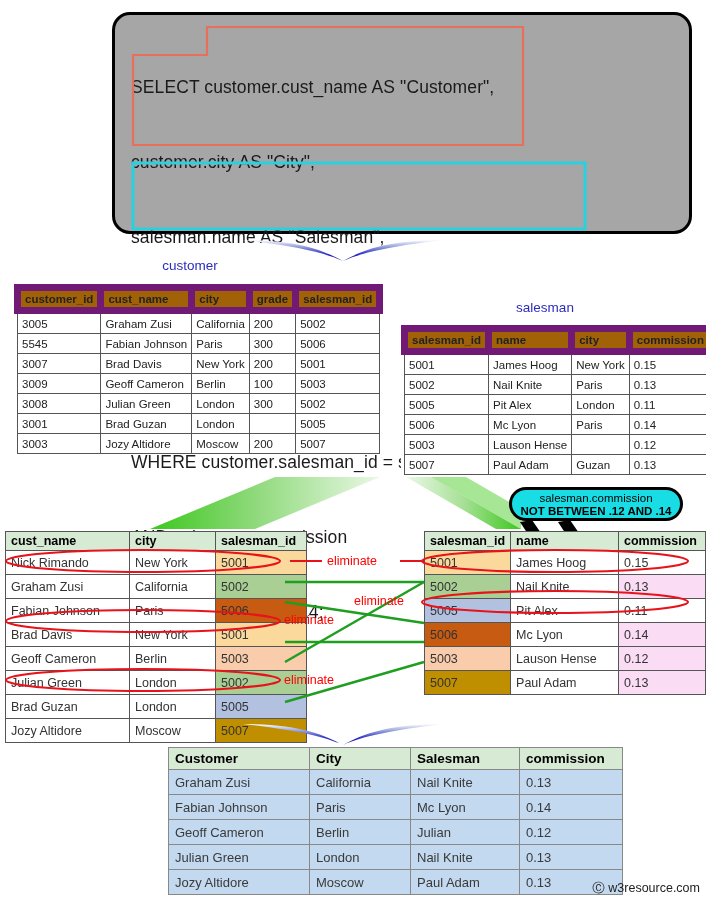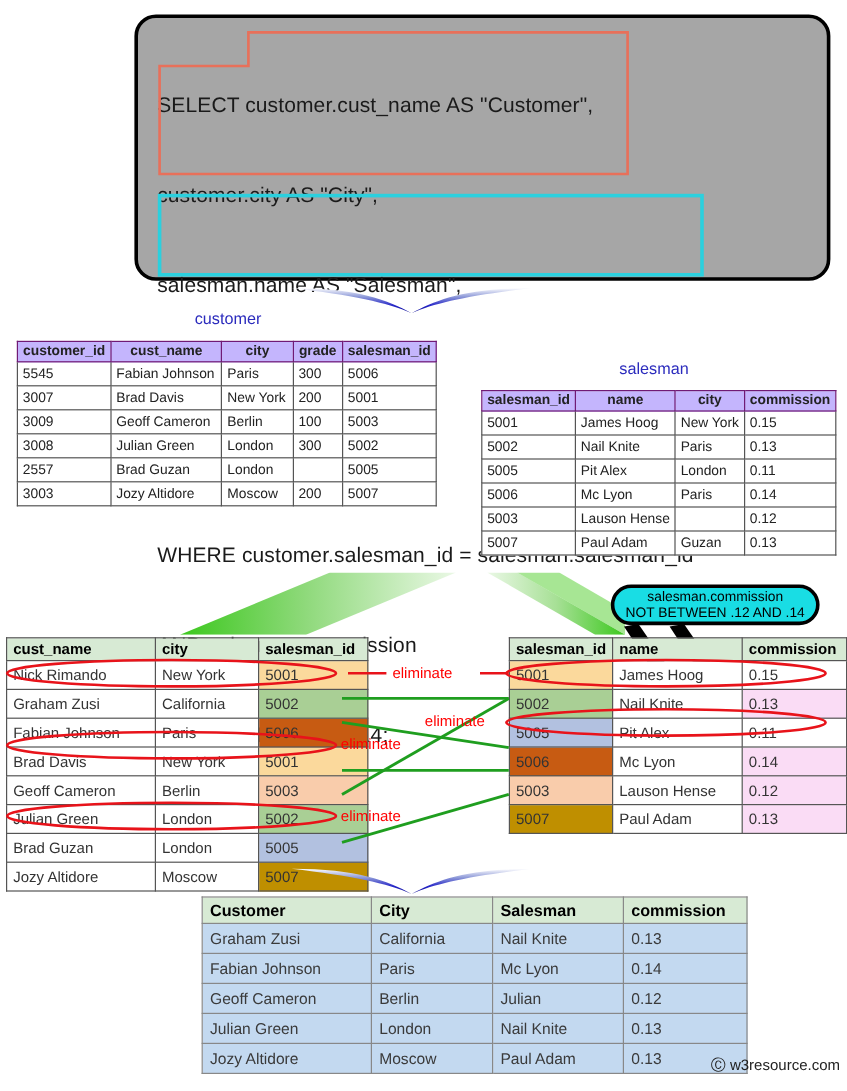--- a/index.html
+++ b/index.html
@@ -27,22 +27,22 @@
   .tbl-caption{
     font-size:13.5px;color:#2b2bbd;font-weight:400;text-align:center;
   }
 
   
   table.grid{
     border-collapse:collapse;background:#fff;
     font-size:11.5px;color:#222;
   }
   table.grid th{
-    background:#c4b5fd;font-weight:bold;text-align:center;
-    padding:2px 4px;border:1px solid #701a75;white-space:nowrap;
+    background:#a16207;font-weight:bold;text-align:left;
+    padding:2px 4px;border:7px solid #701a75;white-space:nowrap;
   }
   table.grid td{
     padding:2px 4px;border:1px solid #555;white-space:nowrap;height:15px;
   }
 
   
   table.result{border-collapse:collapse;font-size:13px;color:#3a3a3a;}
   table.result th{
     background:#d7ead4;font-weight:bold;text-align:left;color:#000;
     padding:3px 6px;border:1px solid #888;font-size:13.5px;white-space:nowrap;
@@ -68,21 +68,21 @@
     white-space:nowrap;
   }
 
   
   #callout{
     left:509px;top:487px;width:174px;height:34px;
     background:#19dde4;border:3px solid #000;border-radius:17px;
     box-sizing:border-box;text-align:center;
   }
   #callout .l1{font-size:11.5px;line-height:13px;color:#000;margin-top:2px;}
-  #callout .l2{font-size:11.5px;line-height:13px;color:#000;}
+  #callout .l2{font-size:11.5px;line-height:13px;color:#000;font-weight:bold;}
 
   #watermark{
     right:6px;bottom:12px;font-size:12.5px;color:#222;white-space:nowrap;
   }
   svg{display:block;}
 </style>
 </head>
 <body>
 
 <div class="abs" id="sql-box">
@@ -127,20 +127,27 @@
     <tr>
       <th style="width:74px">customer_id</th>
       <th style="width:100px">cust_name</th>
       <th style="width:66px">city</th>
       <th style="width:40px">grade</th>
       <th style="width:70px">salesman_id</th>
     </tr>
   </thead>
   <tbody id="customer-body">
       <tr>
+        <td>3005</td>
+        <td>Graham Zusi</td>
+        <td>California</td>
+        <td>200</td>
+        <td>5002</td>
+      </tr>
+      <tr>
         <td>5545</td>
         <td>Fabian Johnson</td>
         <td>Paris</td>
         <td>300</td>
         <td>5006</td>
       </tr>
       <tr>
         <td>3007</td>
         <td>Brad Davis</td>
         <td>New York</td>
@@ -155,21 +162,21 @@
         <td>5003</td>
       </tr>
       <tr>
         <td>3008</td>
         <td>Julian Green</td>
         <td>London</td>
         <td>300</td>
         <td>5002</td>
       </tr>
       <tr>
-        <td>2557</td>
+        <td>3001</td>
         <td>Brad Guzan</td>
         <td>London</td>
         <td></td>
         <td>5005</td>
       </tr>
       <tr>
         <td>3003</td>
         <td>Jozy Altidore</td>
         <td>Moscow</td>
         <td>200</td>

